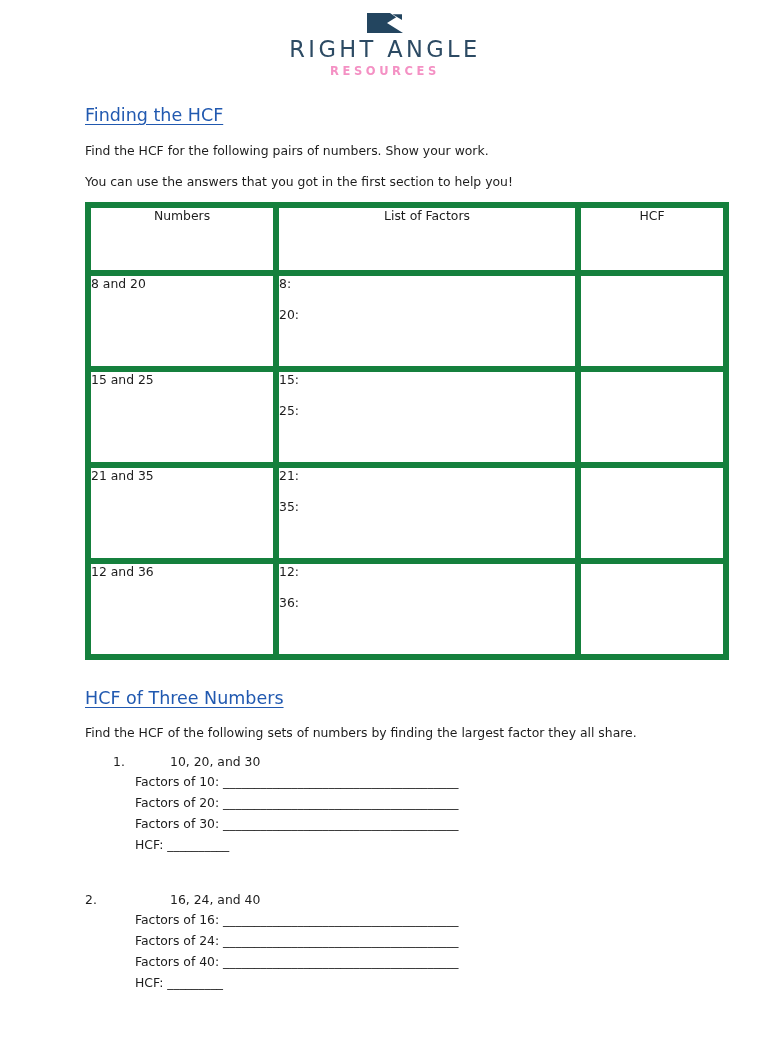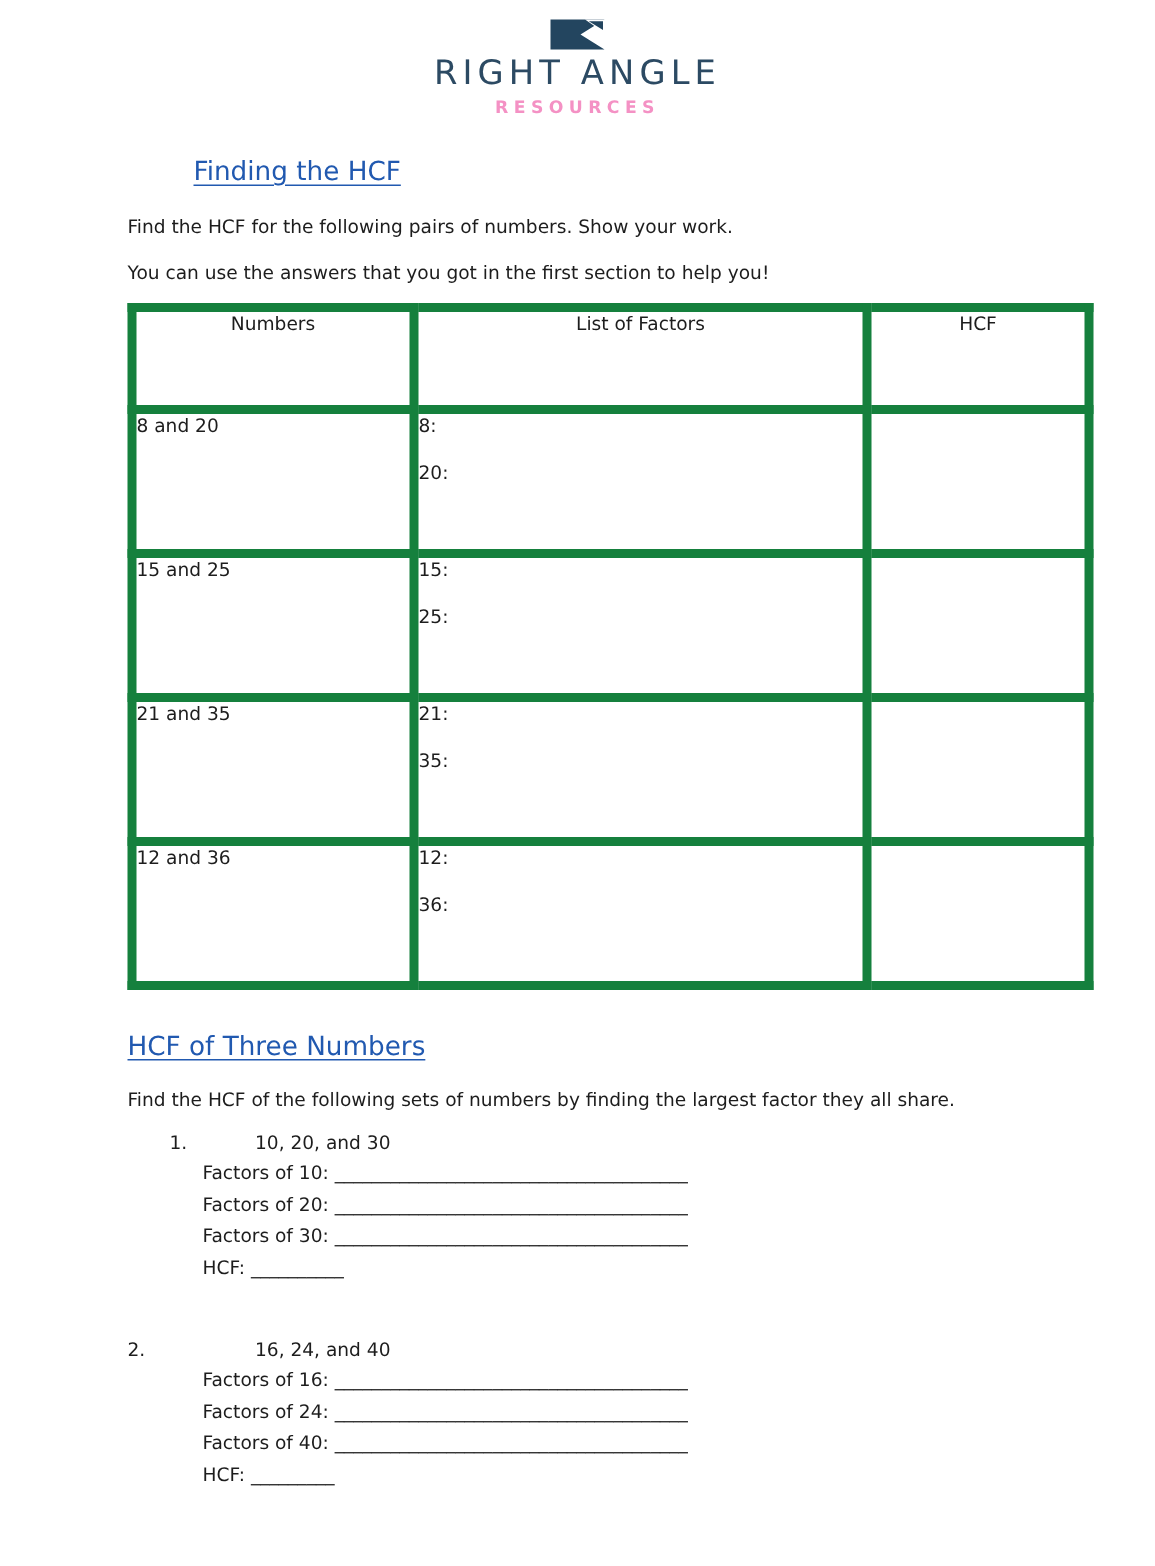--- a/index.html
+++ b/index.html
@@ -160,21 +160,21 @@
   <div class="logo-block">
     <svg class="logo-mark" viewBox="0 0 44 26">
       <path d="M4 3 H40 L24 13 L40 23 H4 Z" fill="#23455f"></path>
       <path d="M27 3 H40 V12 Z" fill="#ffffff"></path>
       <path d="M29.5 4.2 L39 4.2 L39 10 Z" fill="#23455f"></path>
     </svg>
     <div class="logo-word">RIGHT ANGLE</div>
     <div class="logo-sub">RESOURCES</div>
   </div>
 
-  <div class="h-link" style="top:105px;margin-left:44px;">Finding the HCF</div>
+  <div class="h-link" style="top:105px;">Finding the HCF</div>
   <div class="para" style="top:143px;">Find the HCF for the following pairs of numbers. Show your work.</div>
   <div class="para" style="top:174px;">You can use the answers that you got in the first section to help you!</div>
 
   <table class="tbl">
     <colgroup>
       <col class="col-a">
         <col class="col-b">
         <col class="col-c">
     </colgroup>
     <thead>

